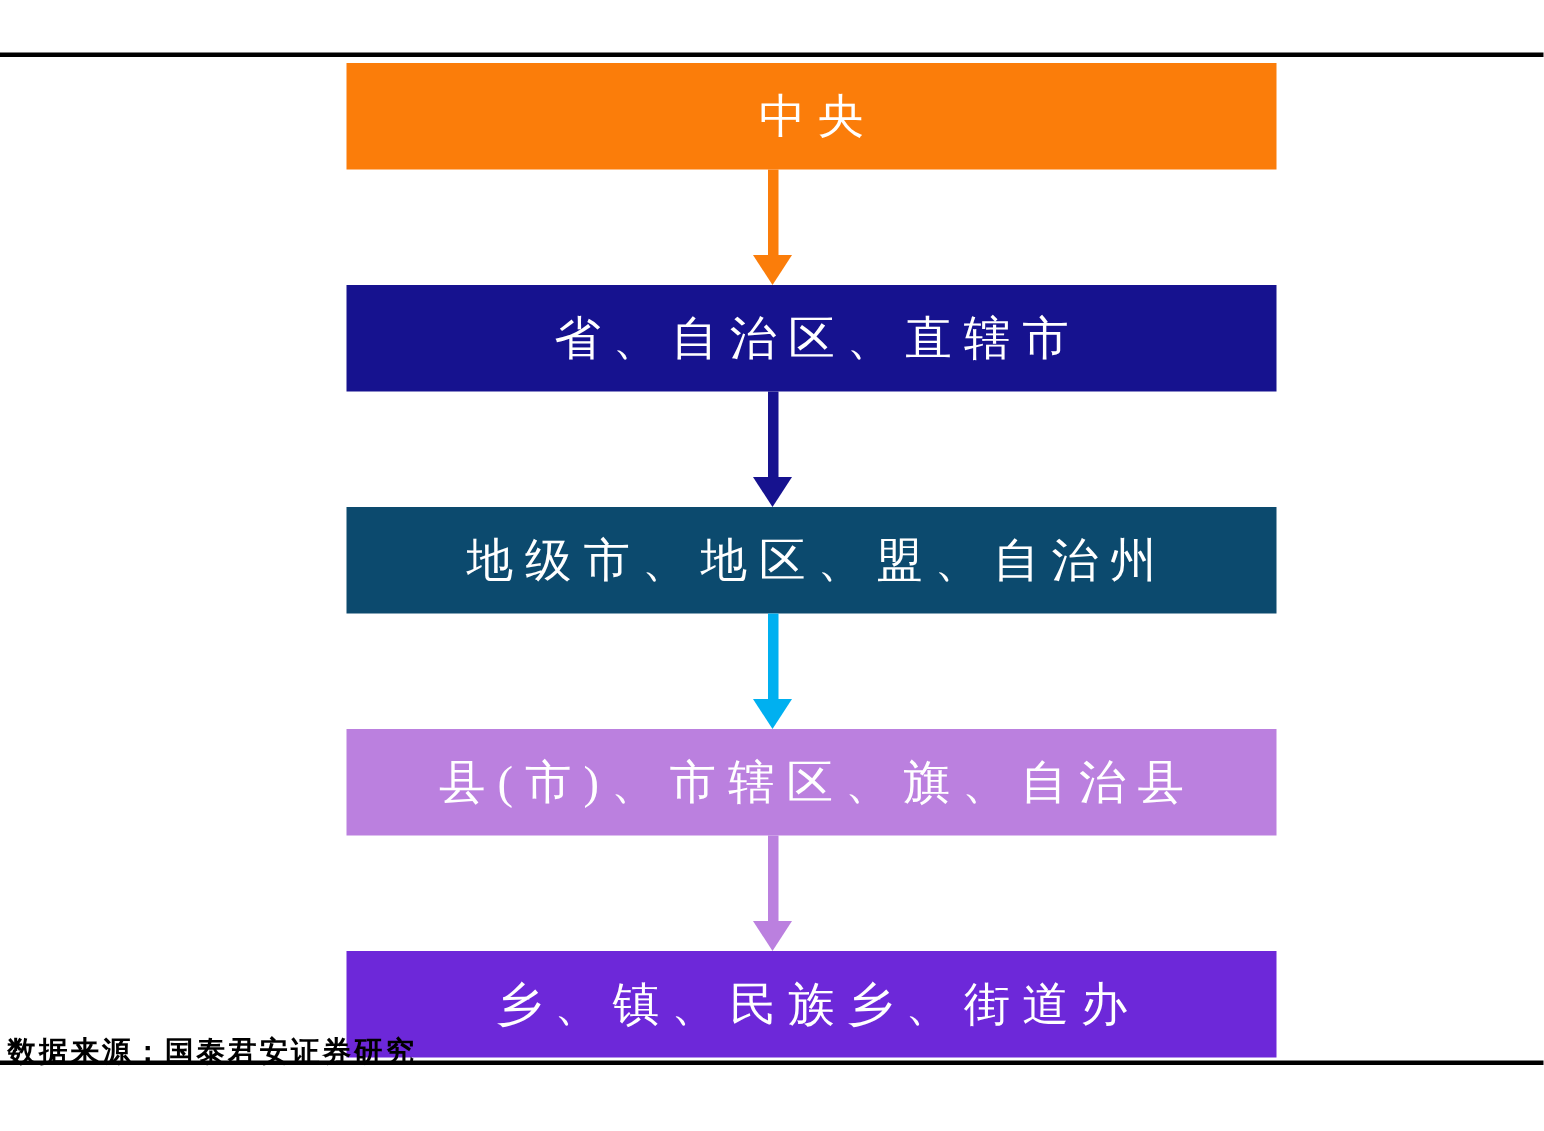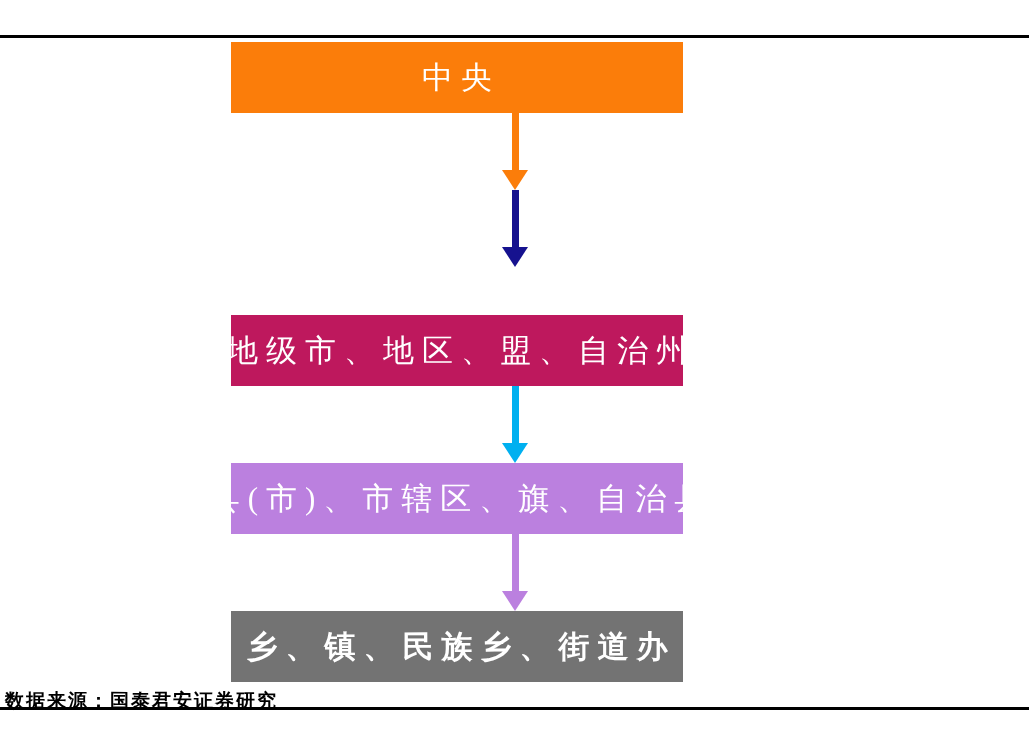--- a/index.html
+++ b/index.html
@@ -24,21 +24,21 @@
     position: absolute; top: 35px; left: 0;
     width: 1029px; height: 3px; background: #000000;
   }
 
   
   .flow {
     position: absolute; top: 42px; left: 231px; width: 568px;
     display: flex; flex-direction: column; align-items: stretch;
   }
   .level-box {
-    height: 71px; width: 452px;
+    height: 71px; width: 620px;
     display: flex; align-items: center; justify-content: center;
   }
   .level-label {
     font-size: 31px; letter-spacing: 8px; white-space: nowrap;
     text-indent: 8px; line-height: 1;
   }
   .arrow {
     height: 77px; display: flex; flex-direction: column; align-items: center;
   }
   .arrow-stem { width: 7px; flex: 1 1 auto; }
@@ -72,45 +72,48 @@
 
     <div class="level-box" style="background-color: rgb(251, 125, 10);">
       <span class="level-label">中央</span>
     </div>
 
     <div class="arrow">
       <div class="arrow-stem" style="background-color: rgb(251, 125, 10);"></div>
       <div class="arrow-head" style="border-top-color: rgb(251, 125, 10);"></div>
     </div>
 
+    <div class="level-box" style="background-color: rgb(22, 18, 143);">
+      <span class="level-label">省、自治区、直辖市</span>
+    </div>
 
     <div class="arrow">
       <div class="arrow-stem" style="background-color: rgb(22, 18, 143);"></div>
       <div class="arrow-head" style="border-top-color: rgb(22, 18, 143);"></div>
     </div>
 
-    <div class="level-box" style="background-color: #be185d; margin-top: 48px;">
+    <div class="level-box" style="background-color: #0c4a6e;">
       <span class="level-label">地级市、地区、盟、自治州</span>
     </div>
 
     <div class="arrow">
       <div class="arrow-stem" style="background-color: rgb(0, 176, 240);"></div>
       <div class="arrow-head" style="border-top-color: rgb(0, 176, 240);"></div>
     </div>
 
     <div class="level-box" style="background-color: rgb(187, 128, 223);">
       <span class="level-label">县(市)、市辖区、旗、自治县</span>
     </div>
 
     <div class="arrow">
       <div class="arrow-stem" style="background-color: rgb(187, 128, 223);"></div>
       <div class="arrow-head" style="border-top-color: rgb(187, 128, 223);"></div>
     </div>
 
-    <div class="level-box" style="background-color: #737373; font-weight: bold;">
+    <div class="level-box" style="background-color: #6d28d9;">
       <span class="level-label">乡、镇、民族乡、街道办</span>
     </div>
 
   </div>
 
   <div class="bottom-rule" style="background-color: rgb(0, 0, 0);"></div>
 
   <div class="source">数据来源：国泰君安证券研究</div>
 
 </div>

